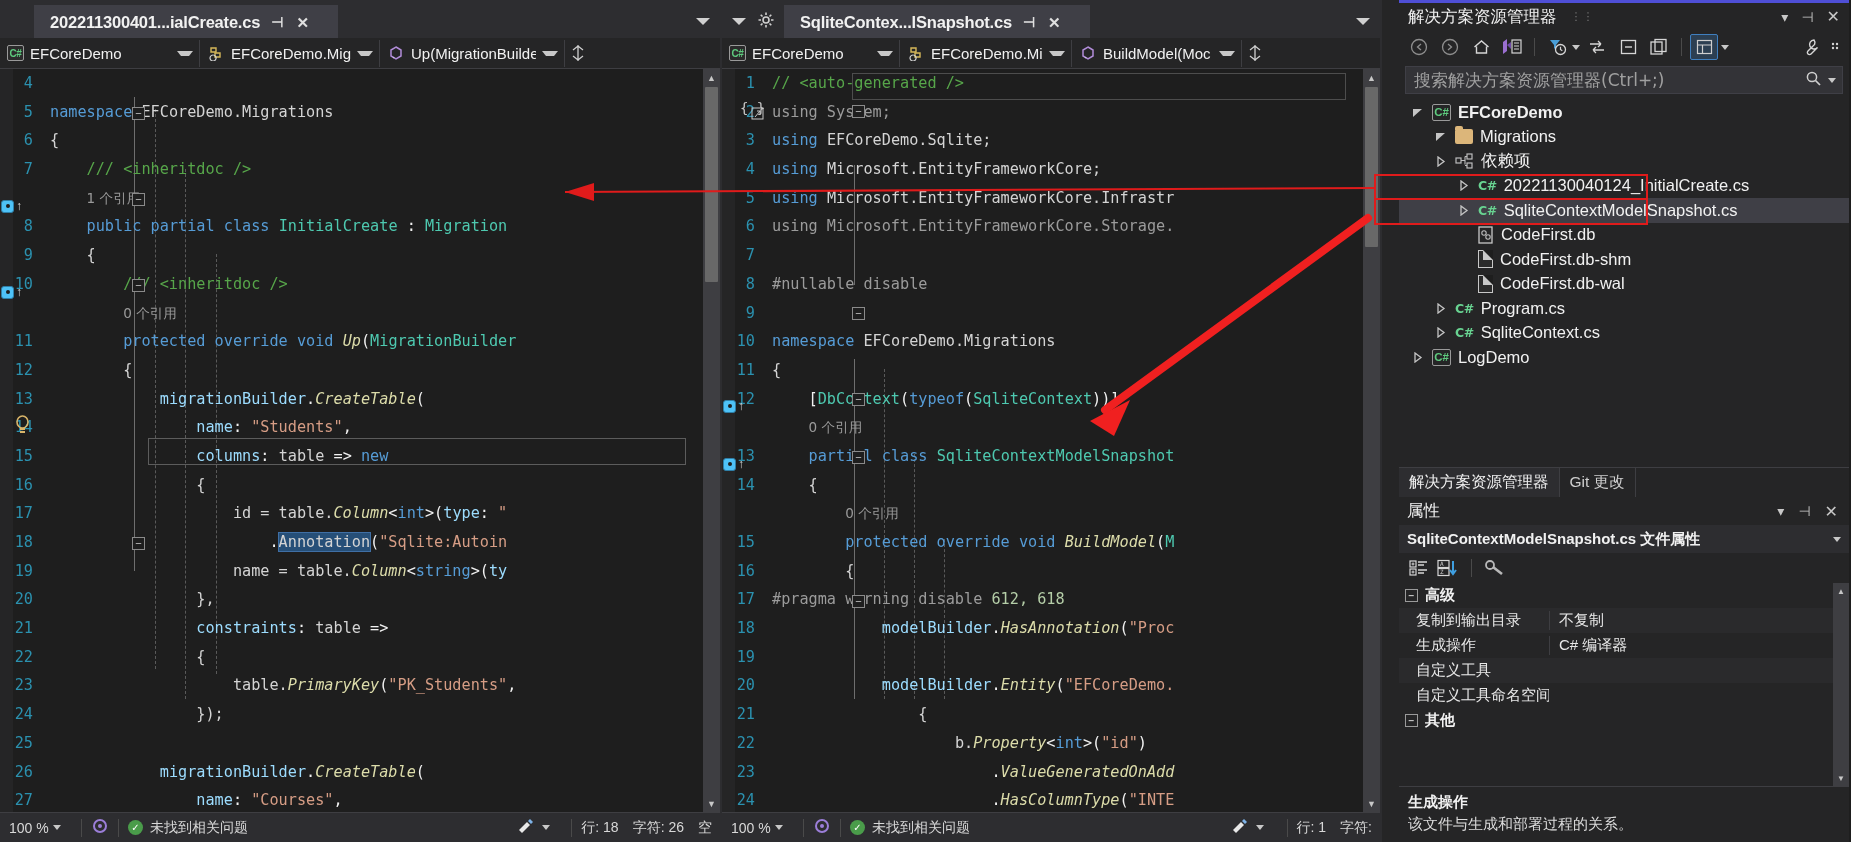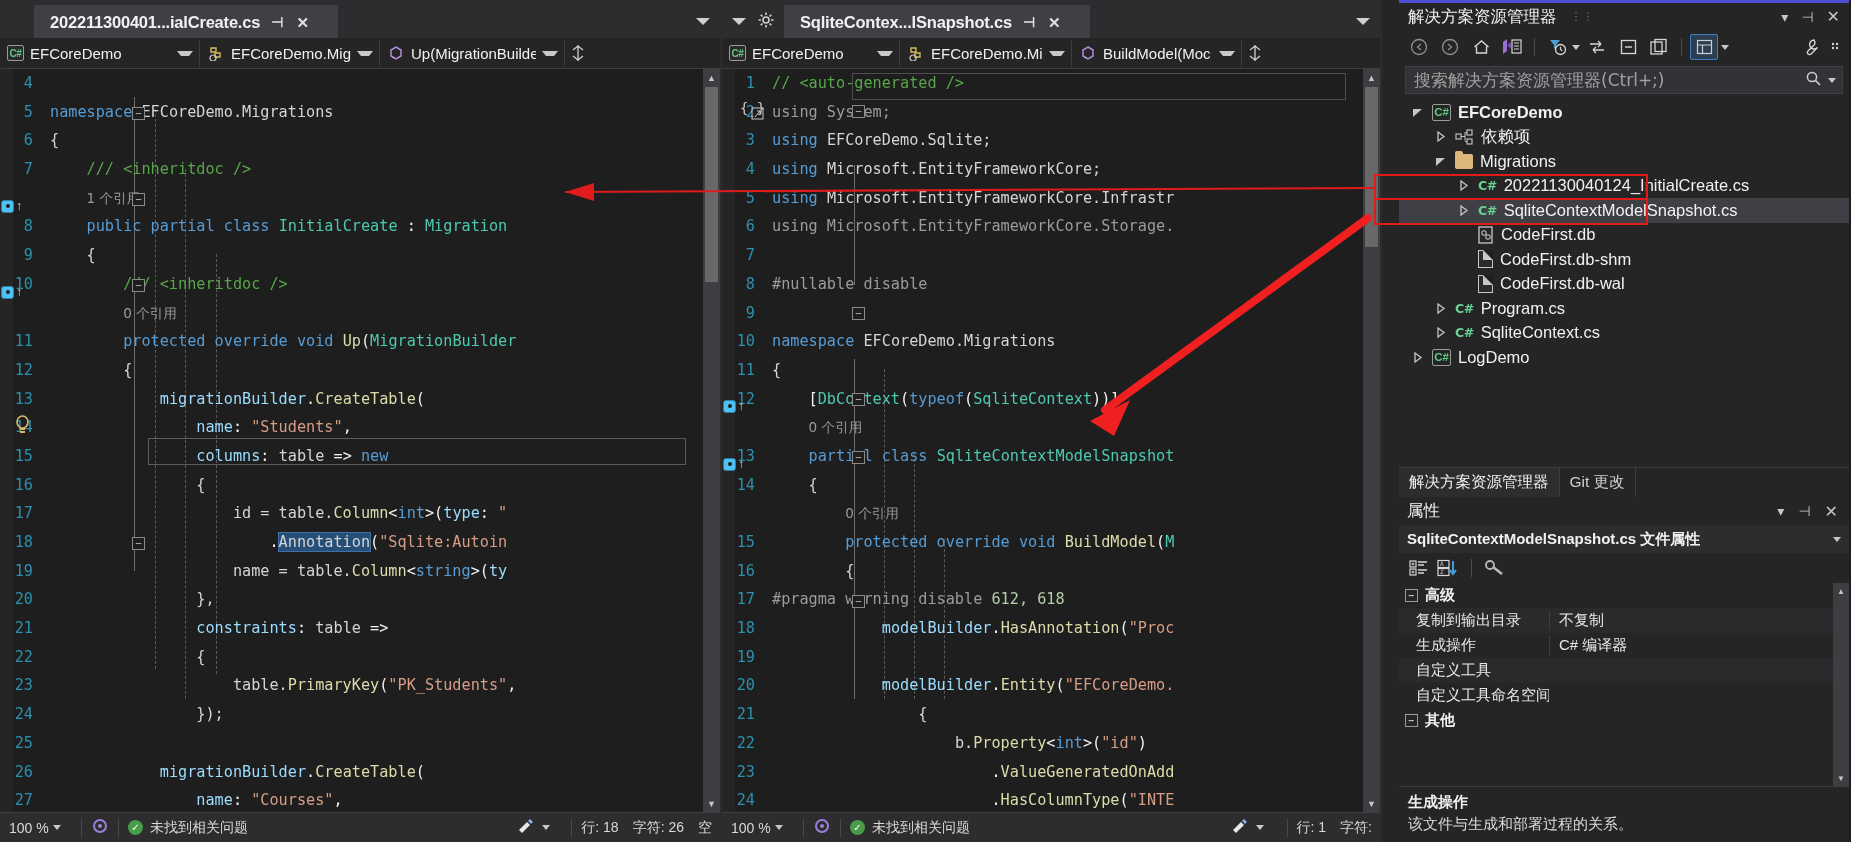--- a/index.html
+++ b/index.html
@@ -78,21 +78,21 @@
     width: 42px; text-align: right; color: #2b91af; flex: none;
     padding-right: 9px; font-family: "DejaVu Sans Mono", monospace; font-size: 15.2px;
   }
   .code-txt { flex: 1 1 auto; padding-left: 8px; overflow: hidden; }
 
   
   .k  { color: #569cd6; }   
   .t  { color: #4ec9b0; }   
   .s  { color: #d69d85; }   
   .c  { color: #57a64a; }   
-  .m  { color: #dcdcaa; }   
+  .m  { color: #dcdcaa; font-style: italic; }   
   .p  { color: #9cdcfe; }   
   .n  { color: #b5cea8; }   
   .w  { color: #d4d4d4; }   
   .pre{ color: #9b9b9b; }
   .cjk { font-family: "DejaVu Sans", sans-serif; color: #9a9a9a; font-size: 13.6px; }
   .sel-token { background: #264f78; color: #d4d4d4; outline: 1px solid #3f6fa5; }
 
   
   .fold {
     position: absolute; left: 0; top: 8px; width: 13px; height: 13px;
@@ -640,43 +640,43 @@
 
         <div class="se-tree" id="se-tree">
             <div class="tree-row bold" style="padding-left: 10px;">
               <span class="tw">
                 <svg width="11" height="11" viewBox="0 0 11 11">
                   <polygon points="1,2 10,2 1,10" fill="#c5c5c5"></polygon>
                 </svg>
               </span>
               <span class="cs-boxed">C#</span>
               <span>EFCoreDemo</span>
+            </div>
+            <div class="tree-row" style="padding-left: 33px;">
+              <span class="tw">
+                <svg width="11" height="11" viewBox="0 0 11 11">
+                  <polygon points="1,2 10,2 1,10" fill="#c5c5c5"></polygon>
+                </svg>
+              </span>
+              <span class="ic-folder"></span>
+              <span>Migrations</span>
             </div>
             <div class="tree-row" style="padding-left: 33px;">
               <span class="tw">
                 <svg width="11" height="11" viewBox="0 0 11 11">
                   <polygon points="3,1 9,5.5 3,10" fill="none" stroke="#c5c5c5" stroke-width="1.3"></polygon>
                 </svg>
               </span>
               <span class="ic-dep"><svg width="19" height="16" viewBox="0 0 19 16">
                   <rect x="1" y="5" width="5" height="5" fill="none" stroke="#bdbdbd" stroke-width="1.2"></rect>
                   <rect x="12" y="1" width="5" height="5" fill="none" stroke="#bdbdbd" stroke-width="1.2"></rect>
                   <rect x="12" y="10" width="5" height="5" fill="none" stroke="#bdbdbd" stroke-width="1.2"></rect>
                   <path d="M6 7.5 h4 M10 3.5 v8 M10 3.5 h2 M10 12.5 h2" stroke="#bdbdbd" stroke-width="1.1"></path>
                 </svg></span>
               <span>依赖项</span>
-            </div>
-            <div class="tree-row" style="padding-left: 33px;">
-              <span class="tw">
-                <svg width="11" height="11" viewBox="0 0 11 11">
-                  <polygon points="1,2 10,2 1,10" fill="#c5c5c5"></polygon>
-                </svg>
-              </span>
-              <span class="ic-folder"></span>
-              <span>Migrations</span>
             </div>
             <div class="tree-row" style="padding-left: 56px;">
               <span class="tw">
                 <svg width="11" height="11" viewBox="0 0 11 11">
                   <polygon points="3,1 9,5.5 3,10" fill="none" stroke="#c5c5c5" stroke-width="1.3"></polygon>
                 </svg>
               </span>
               <span class="cs-badge">C#</span>
               <span>20221130040124_InitialCreate.cs</span>
             </div>

